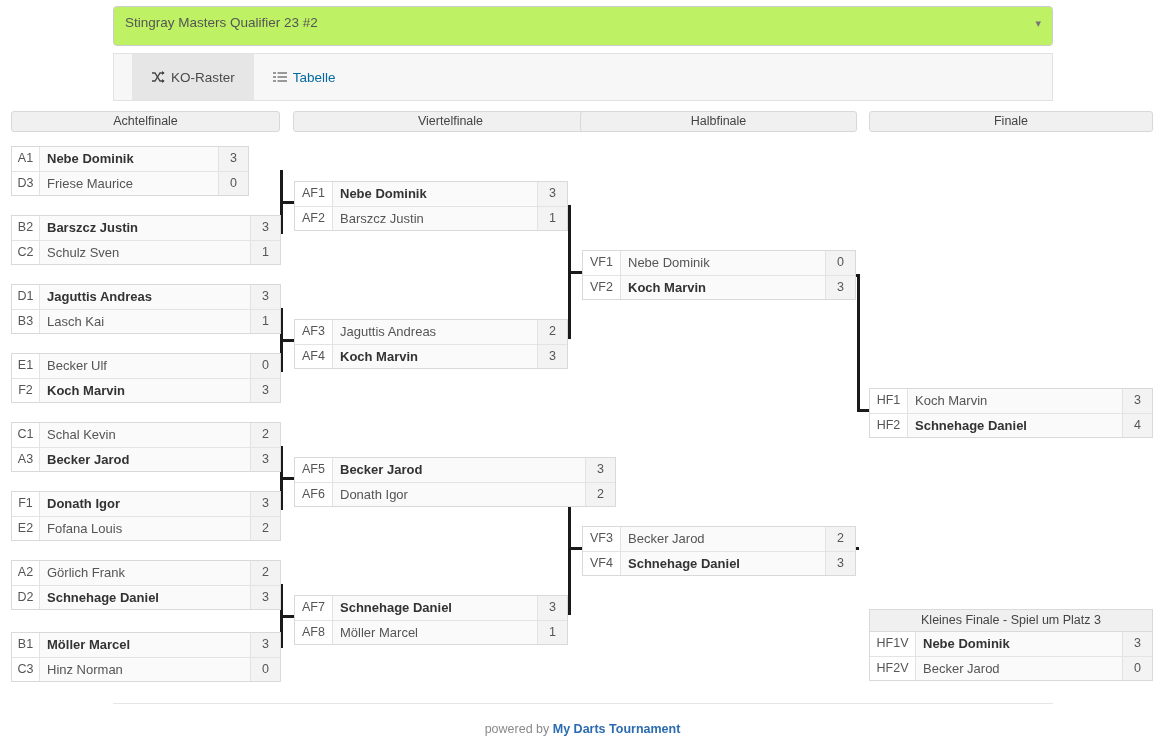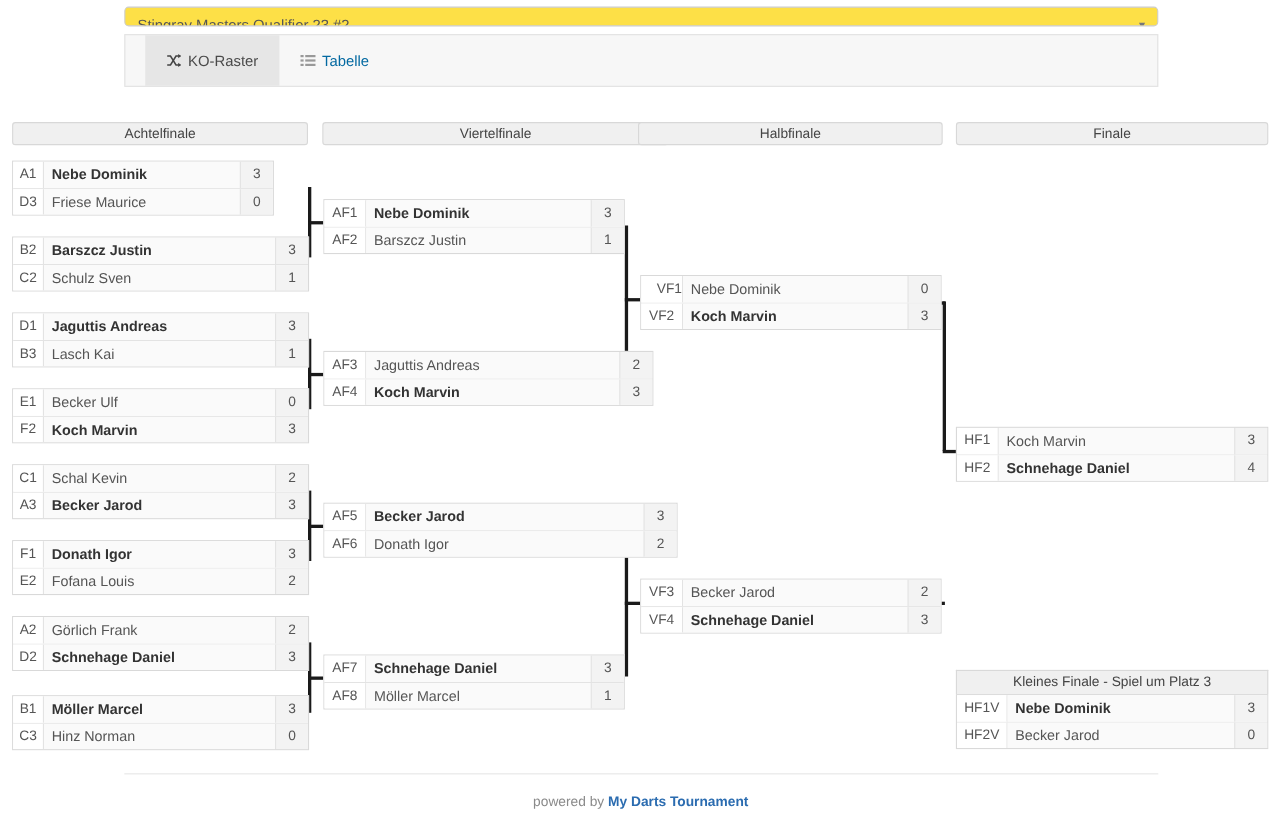--- a/index.html
+++ b/index.html
@@ -20,24 +20,24 @@
   
   .topbar {
     position: absolute;
     left: 113px;
     top: 6px;
     width: 940px;
   }
   .tournament-select {
     box-sizing: border-box;
     width: 100%;
-    height: 18px;
+    height: 40px;
     border: 1px solid #cccccc;
     border-radius: 4px;
-    background: #fde047;
+    background: #bef264;
     padding: 0 30px 0 11px;
     font-family: "Liberation Sans", sans-serif;
     font-size: 13.5px;
     color: #555555;
     line-height: 32px;
     position: relative;
     white-space: nowrap;
     overflow: hidden;
     cursor: default;
   }
@@ -364,21 +364,21 @@
       <div class="seed wide" style="width: 38px;">AF1</div>
       <div class="pname">Nebe Dominik</div>
       <div class="score">3</div>
     </div>
     <div class="mrow">
       <div class="seed wide" style="width: 38px;">AF2</div>
       <div class="pname">Barszcz Justin</div>
       <div class="score">1</div>
     </div>
   </div>
-<div class="match" style="left:294px; top:319px; width:300px;">
+<div class="match" style="left:294px; top:319px; width:274px;">
     <div class="mrow">
       <div class="seed wide" style="width: 38px;">AF3</div>
       <div class="pname">Jaguttis Andreas</div>
       <div class="score">2</div>
     </div>
     <div class="mrow winner">
       <div class="seed wide" style="width: 38px;">AF4</div>
       <div class="pname">Koch Marvin</div>
       <div class="score">3</div>
     </div>
@@ -403,21 +403,21 @@
     </div>
     <div class="mrow">
       <div class="seed wide" style="width: 38px;">AF8</div>
       <div class="pname">Möller Marcel</div>
       <div class="score">1</div>
     </div>
   </div>
 
 <div class="match" style="left:582px; top:250px; width:274px;">
     <div class="mrow">
-      <div class="seed wide" style="width: 38px; text-align: right;">VF1</div>
+      <div class="seed wide" style="width: 38px;">VF1</div>
       <div class="pname">Nebe Dominik</div>
       <div class="score">0</div>
     </div>
     <div class="mrow winner">
       <div class="seed wide" style="width: 38px;">VF2</div>
       <div class="pname">Koch Marvin</div>
       <div class="score">3</div>
     </div>
   </div>
 <div class="match" style="left:582px; top:526px; width:274px;">

